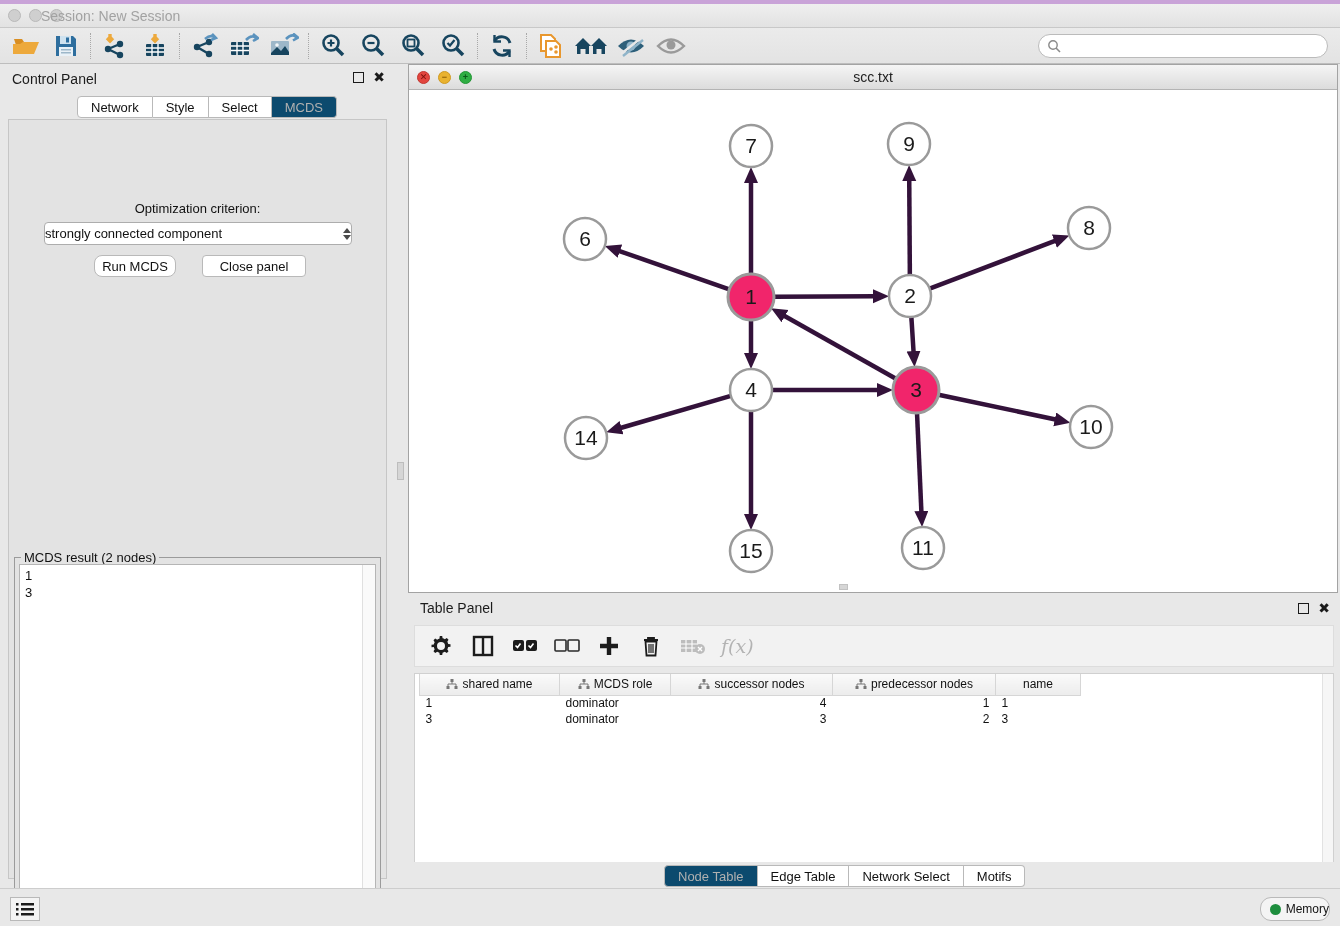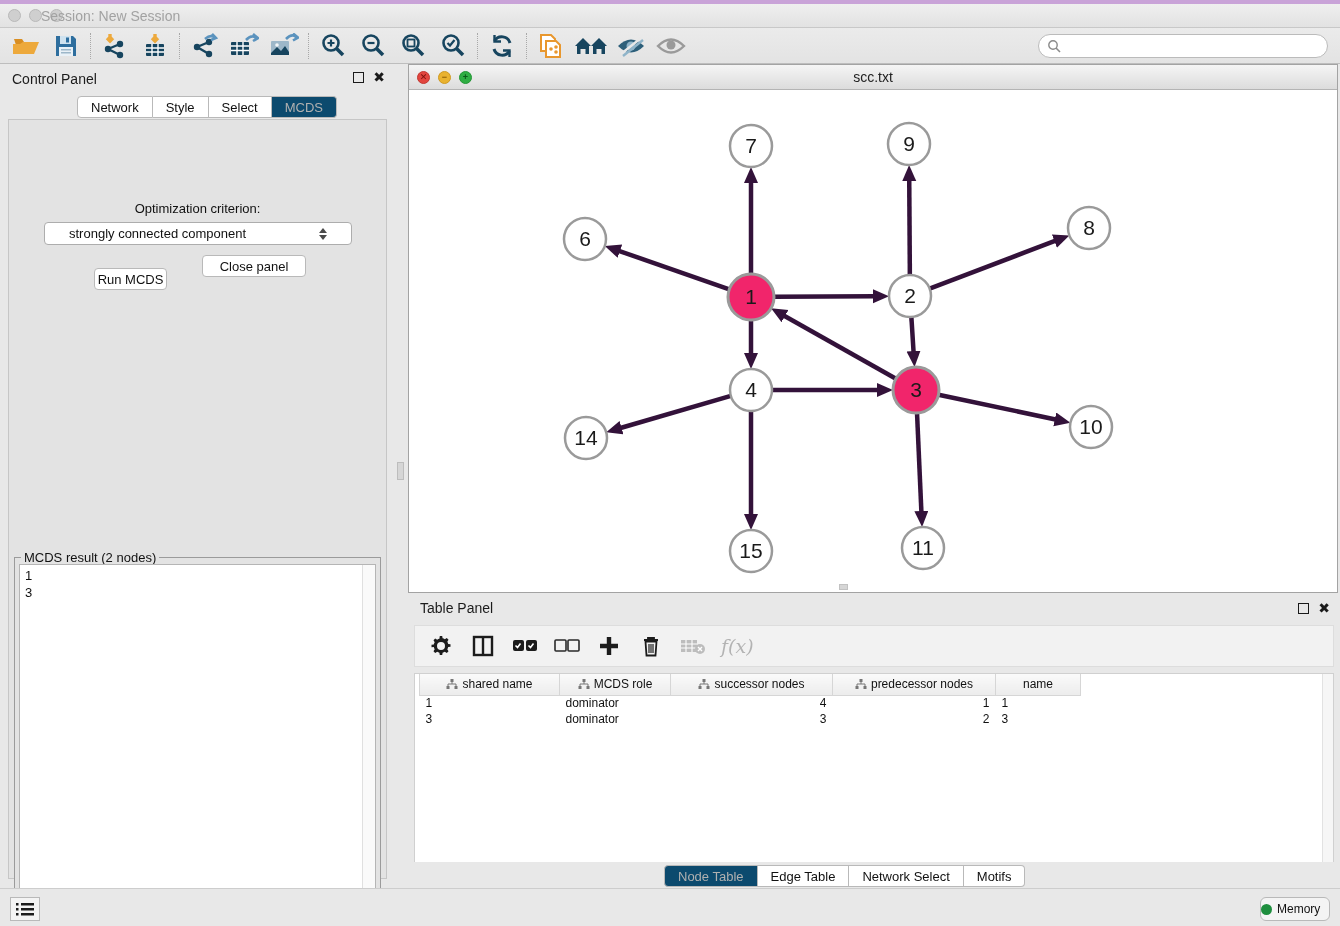--- a/index.html
+++ b/index.html
@@ -35,29 +35,29 @@
   #cp-body { position:absolute; left:8px; top:55px; width:379px; height:760px; background:#e3e3e3; border:1px solid #c6c6c6; }
   .seg-tabs { position:absolute; display:flex; z-index:5; }
   #cp-tabs { left:77px; top:32px; }
   .seg { height:22px; padding:0 13px; background:#fff; border:1px solid #b9b9b9; border-left:none;
     font-size:13px; color:#111; display:flex; align-items:center; cursor:pointer; }
   .seg:first-child { border-left:1px solid #b9b9b9; border-radius:4px 0 0 4px; }
   .seg:last-child { border-radius:0 4px 4px 0; }
   .seg.selected { background:#0c4a6e; color:#b0b0b0; }
   #opt-label { position:absolute; left:0; width:395px; top:137px; text-align:center; font-size:13px; color:#111; }
   #criterion-select { position:absolute; left:44px; top:158px; width:308px; height:23px; background:#fff;
-    border:1px solid #adadad; border-radius:4px; display:flex; align-items:center; padding:0 24px; cursor:pointer; }
+    border:1px solid #adadad; border-radius:4px; display:flex; align-items:center; padding:0 0; cursor:pointer; }
   #criterion-value { font-size:13px; color:#111; flex:1; }
   .stepper { display:flex; flex-direction:column; gap:2px; align-items:center; }
   .tri-up { width:0; height:0; border-left:4px solid transparent; border-right:4px solid transparent; border-bottom:5px solid #4a4a4a; }
   .tri-down { width:0; height:0; border-left:4px solid transparent; border-right:4px solid transparent; border-top:5px solid #4a4a4a; }
   .mac-btn { position:absolute; height:22px; background:#fff; border:1px solid #b9b9b9; border-radius:4px;
     font-size:13px; color:#111; display:flex; align-items:center; justify-content:center; cursor:pointer;
     font-family:"Liberation Sans","DejaVu Sans",sans-serif; }
-  #run-btn { left:94px; top:204px; width:73px; }
+  #run-btn { left:94px; top:191px; width:82px;border-radius:8px; }
   #close-panel-btn { left:202px; top:191px; width:104px; }
   #result-group { position:absolute; left:14px; top:493px; width:367px; height:382px; border:1px solid #9b9b9b; background:#e3e3e3; }
   #result-legend { position:absolute; left:6px; top:-8px; background:#e3e3e3; padding:0 3px; font-size:13px; color:#111; }
   #result-area { position:absolute; left:4px; top:6px; right:4px; bottom:4px; background:#fff; border:1px solid #b5b5b5; display:flex; }
   #result-text { flex:1; font-size:13px; color:#111; padding:2px 0 0 5px; white-space:pre; line-height:17px; }
   #result-scroll { width:13px; background:#fafafa; border-left:1px solid #e0e0e0; }
 
   
   #v-splitter { left:395px; top:64px; width:13px; height:824px; background:#e8e8e8; }
   #v-thumb { position:absolute; left:2px; top:398px; width:7px; height:18px; background:#d6d6d6; border:1px solid #bdbdbd; }
@@ -92,21 +92,21 @@
   #node-table td { height:16px; padding:0 6px; color:#111; white-space:nowrap; }
   td.ra { text-align:right; }
   #table-vscroll { position:absolute; right:0; top:0; width:11px; height:100%; background:#f6f6f6; border-left:1px solid #e2e2e2; }
   #tp-tabs { left:256px; top:270px;border-radius:9px; }
 
   
   #status-bar { left:0; top:888px; width:1340px; height:38px; background:#e8e8e8; border-top:1px solid #cdcdcd; }
   #dock-btn { position:absolute; left:10px; top:8px; width:30px; height:24px; background:#f4f4f4; border:1px solid #b9b9b9;
     display:flex; align-items:center; justify-content:center; cursor:pointer; }
   #memory-btn { position:absolute; right:10px; top:8px; width:70px; height:24px; background:#f4f4f4; border:1px solid #b9b9b9;
-    border-radius:6px; display:flex; align-items:center; justify-content:flex-start; gap:5px; font-size:12px; color:#111; cursor:pointer; }
+    border-radius:11px; display:flex; align-items:center; justify-content:flex-end; gap:5px; font-size:12px; color:#111; cursor:pointer; }
   #memory-dot { width:11px; height:11px; border-radius:50%; background:#1e8e3e; }
 </style>
 </head>
 <body>
 
 <div id="app">
 
   <div class="abs" id="desktop-strip"></div>
 
   <div class="abs" id="titlebar">

